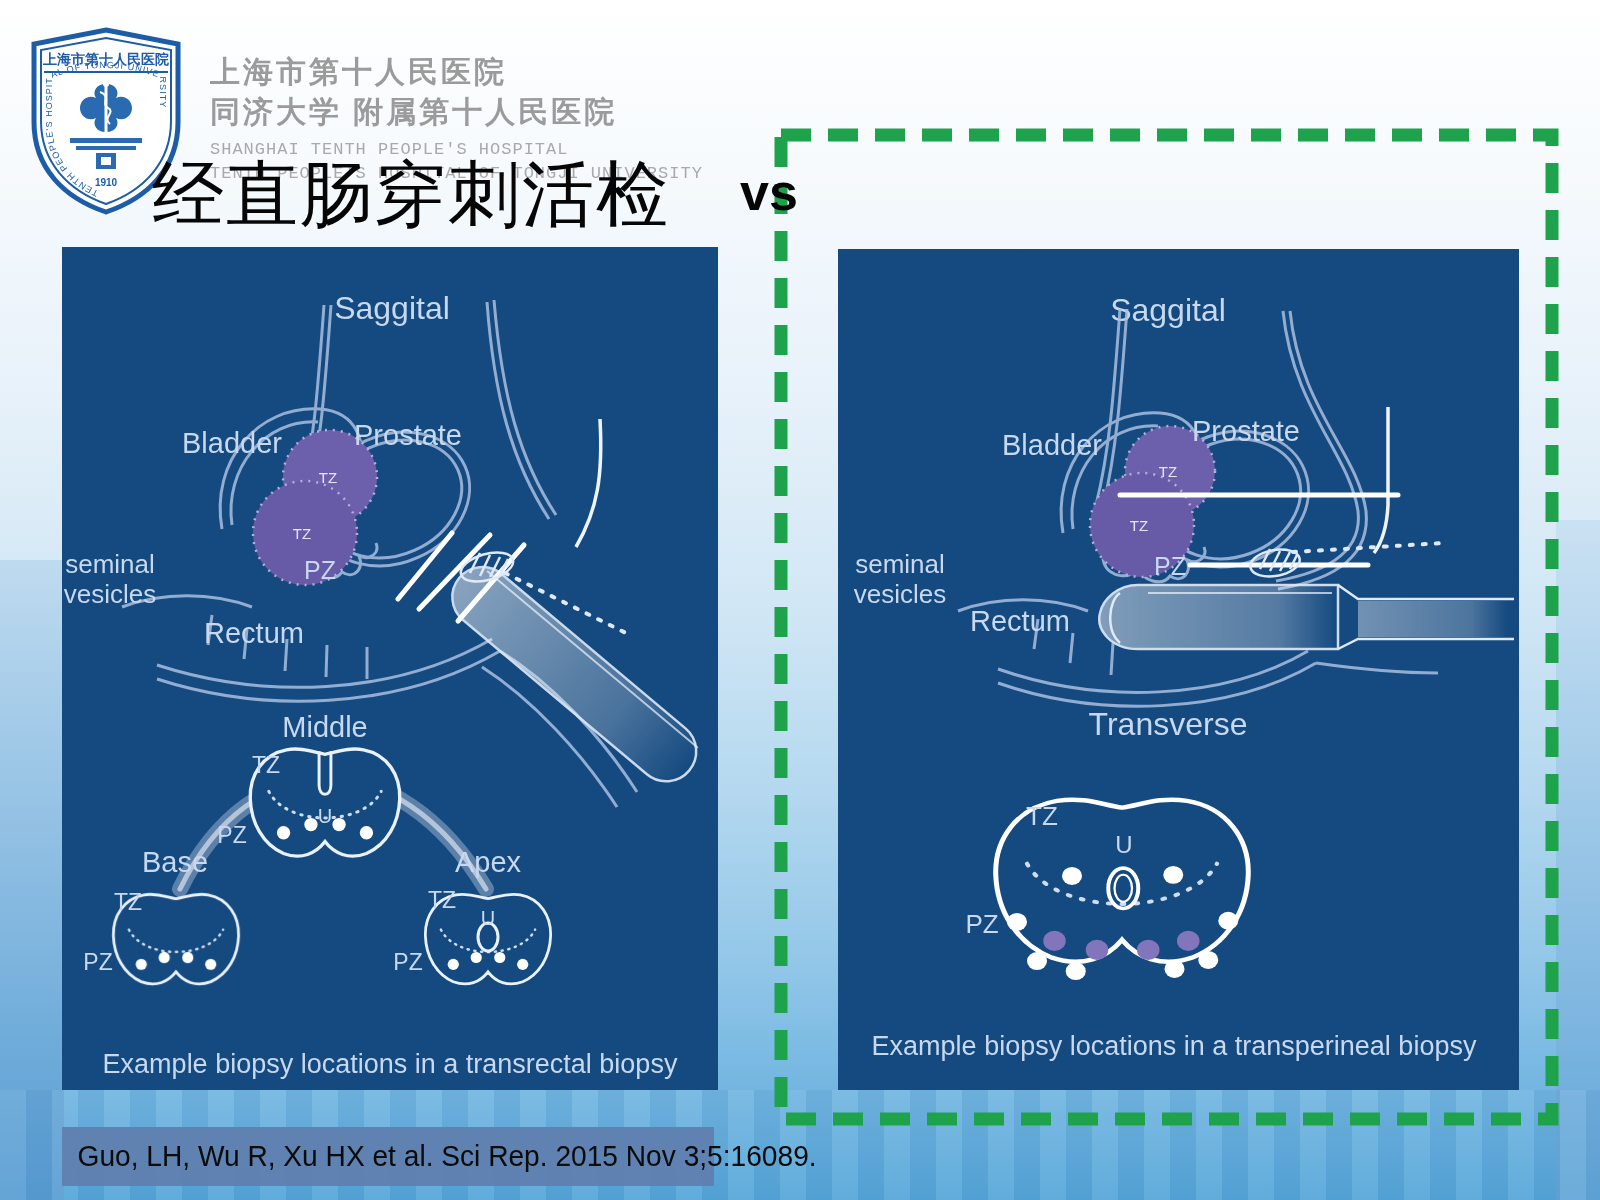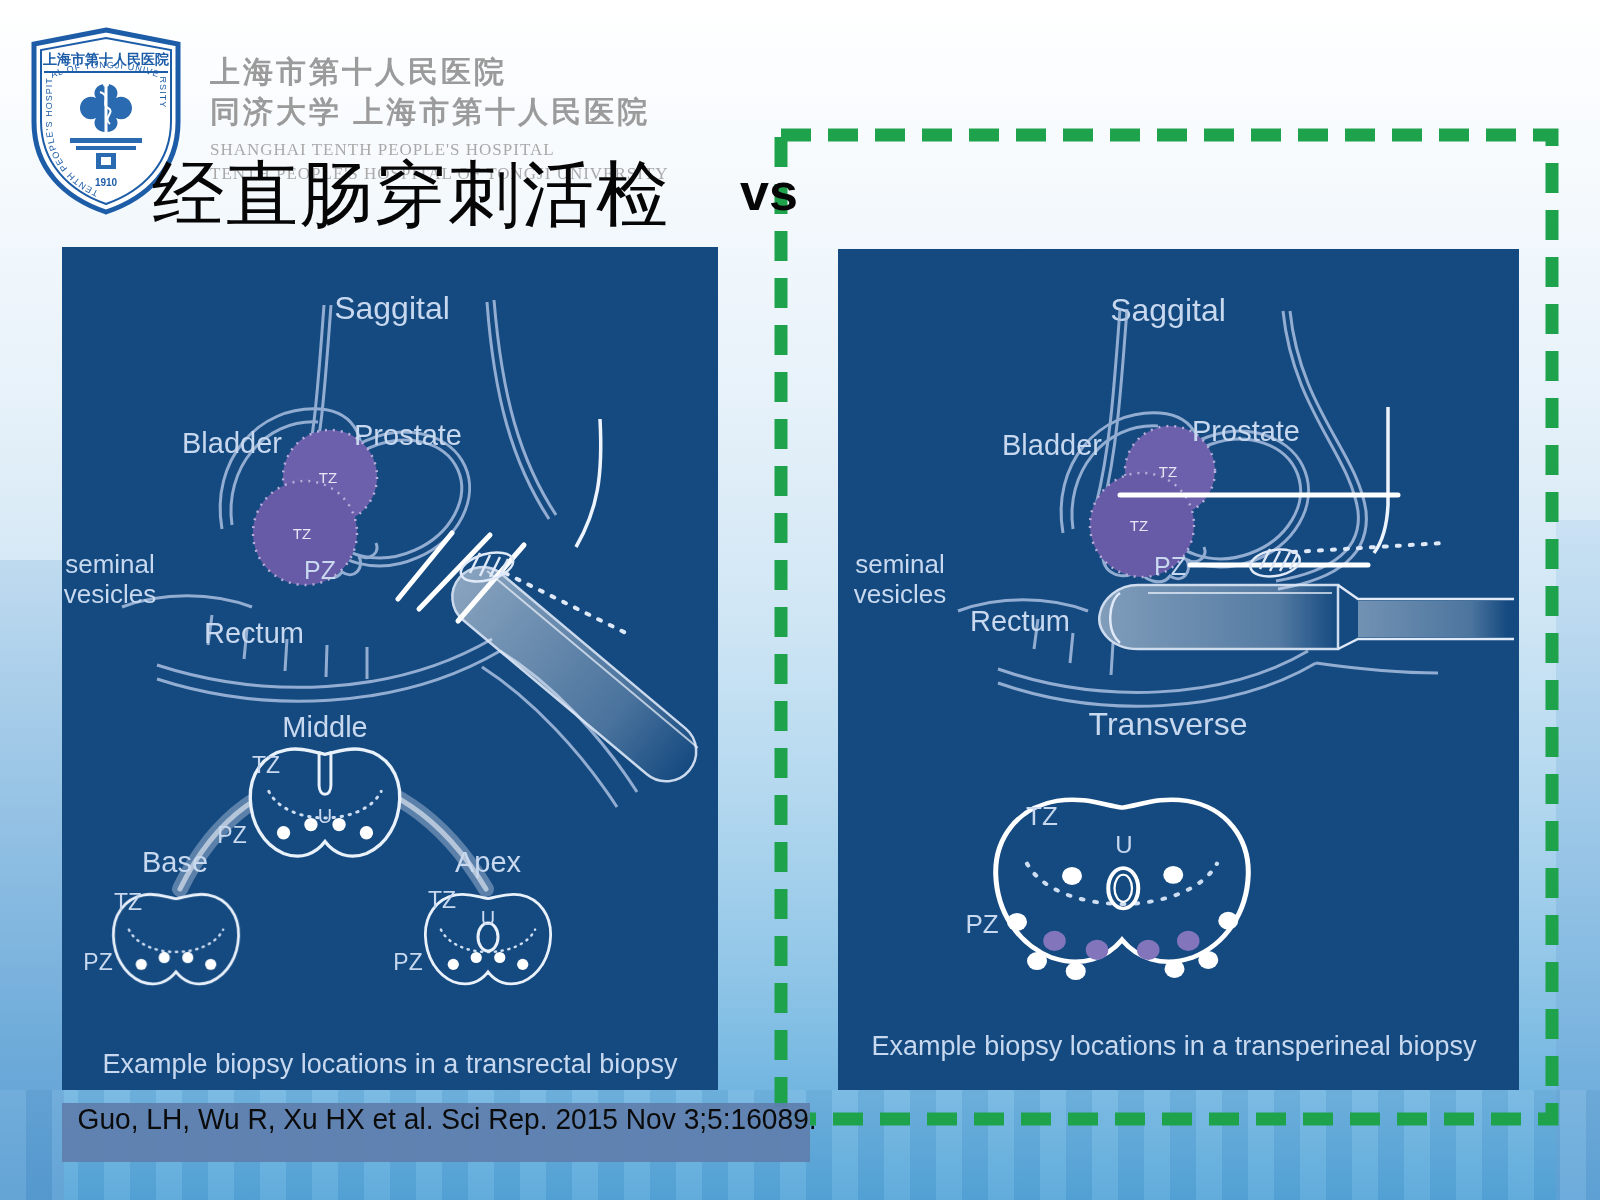--- a/index.html
+++ b/index.html
@@ -11,37 +11,37 @@
   #bg-left{left:0;top:560px;width:64px;height:640px;
     background:linear-gradient(180deg,rgba(120,175,220,.25),rgba(90,150,205,.55));}
   #bg-right{left:1556px;top:520px;width:44px;height:680px;
     background:linear-gradient(180deg,rgba(150,195,230,.25),rgba(110,165,215,.5));}
   #bg-bottom{left:0;top:1090px;width:1600px;height:110px;
     background:repeating-linear-gradient(90deg,rgba(255,255,255,.07) 0 26px,rgba(40,90,150,.08) 26px 52px);}
   
   #logo{left:30px;top:26px;width:152px;height:190px;}
   #hospital-block{left:210px;top:52px;color:#9b9b9b;}
   .cn-line{font-size:30px;font-weight:bold;letter-spacing:3px;color:#9b9b9b;line-height:40px;}
-  .en-line{font-family:Liberation Serif, serif;font-size:17px;color:#a9a9a9;letter-spacing:1px;line-height:24px;}
+  .en-line{font-family:Liberation Mono, monospace;font-size:17px;color:#a9a9a9;letter-spacing:1px;line-height:24px;}
   
   .big-title{font-size:72px;font-weight:400;color:#060606;letter-spacing:2px;white-space:nowrap;z-index:6;}
   #title-left{left:152px;top:147px;}
   #title-vs{left:740px;top:162px;font-size:52px;font-weight:700;color:#060606;z-index:6;}
   #title-right{left:905px;top:147px;}
   
   .panel{background:#154a80;z-index:2;}
   #panel-left{left:62px;top:247px;width:656px;height:843px;}
   #panel-right{left:838px;top:249px;width:681px;height:841px;}
   svg text{font-family:"Liberation Sans",sans-serif;}
   .lbl{fill:#c7d8ef;}
   
   #green-box{left:770px;top:126px;width:792px;height:1002px;z-index:4;pointer-events:none;}
   
-  #citation-bar{left:62px;top:1103px;width:748px;height:59px;background:rgba(95,128,175,.95);
-    z-index:5;display:flex;align-items:flex-start;}
+  #citation-bar{left:62px;top:1127px;width:652px;height:59px;background:rgba(95,128,175,.95);
+    z-index:5;display:flex;align-items:center;}
   #citation-text{font-size:29px;color:#0b0b0b;padding-left:16px;white-space:nowrap;
     transform:scaleX(.97);transform-origin:left center;}
   #website{left:1150px;top:1132px;width:402px;text-align:right;font-size:27px;color:rgba(255,255,255,.96);
     letter-spacing:7px;z-index:5;white-space:nowrap;}
 </style>
 </head>
 <body>
 
 <div id="slide">
   <div id="bg-left" class="abs"></div>
@@ -70,21 +70,21 @@
       <rect x="40" y="112" width="72" height="5"></rect>
       <rect x="46" y="120" width="60" height="4"></rect>
       <rect x="66" y="127" width="20" height="16"></rect>
       <rect x="71" y="131" width="10" height="8" fill="#ffffff"></rect>
     </g>
     <text x="76" y="160" text-anchor="middle" font-size="10" font-weight="bold" fill="#1d5da8">1910</text>
   </svg>
 
   <div id="hospital-block" class="abs">
     <div class="cn-line">上海市第十人民医院</div>
-    <div class="cn-line">同济大学 上海市第十人民医院</div>
+    <div class="cn-line">同济大学 附属第十人民医院</div>
     <div class="en-line" style="margin-top:6px">SHANGHAI TENTH PEOPLE'S HOSPITAL</div>
     <div class="en-line">TENTH PEOPLE'S HOSPITAL OF TONGJI UNIVERSITY</div>
   </div>
 
   <div id="title-left" class="abs big-title">经直肠穿刺活检</div>
   <div id="title-vs" class="abs">vs</div>
 
   <svg id="green-box" class="abs" viewBox="0 0 792 1002">
     <rect x="11" y="9" width="771" height="984" fill="none" stroke="#1ea24c" stroke-width="13" stroke-dasharray="30 17"></rect>
   </svg>

